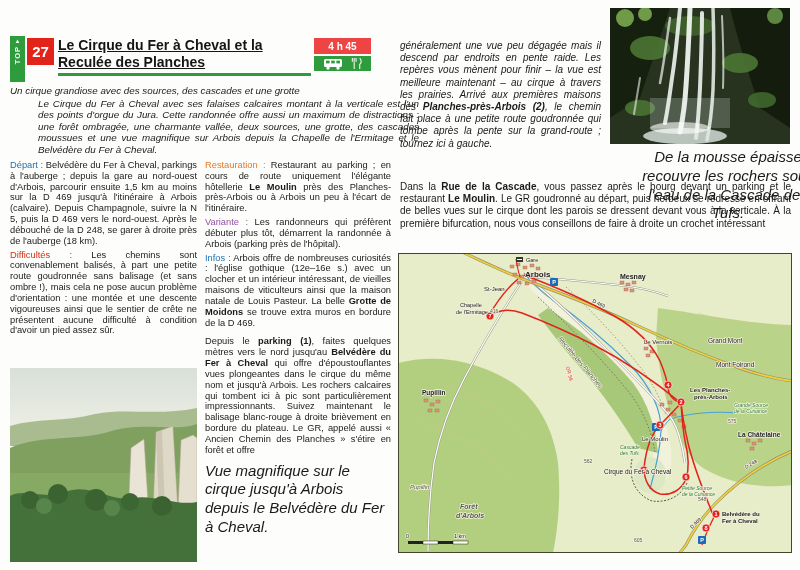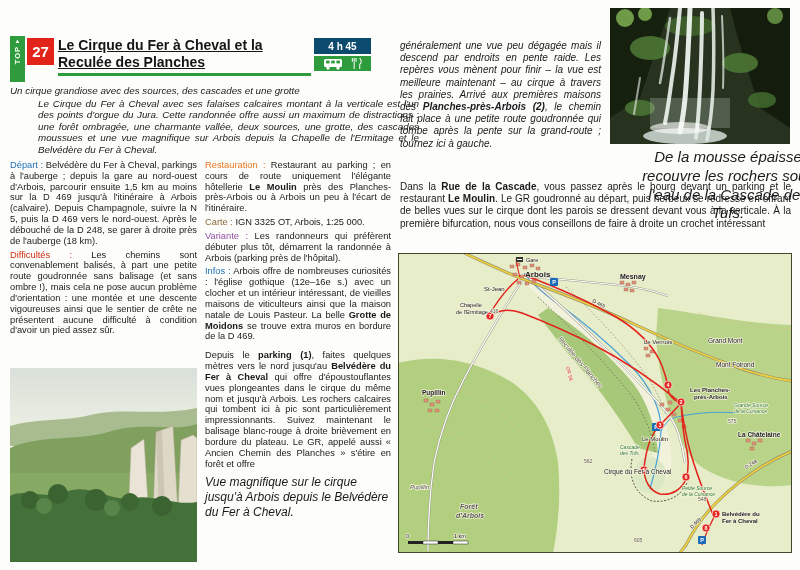--- a/index.html
+++ b/index.html
@@ -12,36 +12,36 @@
   
   .toptab{left:10px;top:36px;width:15px;height:46px;background:#2e9b3c;display:flex;flex-direction:column;
           align-items:center;justify-content:flex-start;padding:2px 0;box-sizing:border-box;}
   .toptab .glyph{color:#fff;font-size:6px;line-height:6px;}
   .toptab .vtxt{color:#fff;font-size:7.5px;font-weight:bold;letter-spacing:1px;writing-mode:vertical-rl;
           transform:rotate(180deg);margin-top:2px;}
   .routenum{left:27px;top:38px;width:27px;height:27px;background:#e2231a;color:#fff;font-weight:bold;
           font-size:15px;display:flex;align-items:center;justify-content:center;}
   .titleblock{left:58px;top:37px;width:256px;font-size:14px;font-weight:bold;line-height:1.2;color:#151515;text-decoration:underline;}
   .titlerule{left:58px;top:73px;width:253px;height:2.5px;background:#2e9b3c;}
-  .duration{left:314px;top:38px;width:57px;height:16px;background:#0c4a6e;color:#fff;font-weight:bold;
+  .duration{left:314px;top:38px;width:57px;height:16px;background:#ef4444;color:#fff;font-weight:bold;
           font-size:10px;display:flex;align-items:center;justify-content:center;}
   .pictobox{left:314px;top:56px;width:57px;height:15px;background:#2e9b3c;display:flex;align-items:center;
           justify-content:center;gap:7px;}
   .subtitle{left:10px;top:85px;width:381px;font-size:9.8px;font-weight:normal;font-style:italic;}
   .intro{left:10px;top:98px;width:381px;font-size:9.8px;font-style:italic;line-height:1.17;margin-left:28px;}
   
   .col1{left:10px;top:160px;width:187px;font-size:9.3px;line-height:1.165;}
   .col2{left:205px;top:160px;width:186px;font-size:9.3px;line-height:1.165;}
   .col3{left:400px;top:40px;width:201px;font-size:10px;line-height:1.22;font-style:italic;}
   .wide{left:400px;top:181px;width:391px;font-size:10px;line-height:1.22;}
   .lead{font-weight:normal;}
   .c-depart{color:#2171b5;} .c-denivelee{color:#3f9c3f;} .c-difficultes{color:#d42e12;}
   .c-restauration{color:#e87722;} .c-carte{color:#8a6d3b;} .c-variante{color:#9452a5;} .c-infos{color:#2171b5;}
   .bodypara{margin-top:8px;}
-  .cap{font-size:12px;font-style:italic;line-height:1.25;margin-top:6px;text-align:left;}
+  .cap{font-size:15px;font-style:italic;line-height:1.25;margin-top:6px;text-align:left;}
   .photoL{left:10px;top:368px;width:187px;height:194px;}
   .photoR{left:610px;top:8px;width:180px;height:136px;}
   .capR{left:638px;top:148px;width:180px;font-size:15px;font-style:italic;line-height:1.25;text-align:center;}
   .map{left:398px;top:253px;width:394px;height:300px;}
   .pagenum{left:760px;top:586px;width:32px;text-align:right;font-size:16px;color:#333;}
   
   .mt{font-family:"Liberation Sans",sans-serif;fill:#222;paint-order:stroke;stroke:#f4f2e0;stroke-width:1.4px;stroke-linejoin:round;}
   .s8{font-size:8px;font-weight:bold;} .s7{font-size:7px;font-weight:bold;} .s65{font-size:6.5px;}
   .s65b{font-size:6.5px;font-weight:bold;} .s6{font-size:6px;} .s6b{font-size:6px;font-weight:bold;}
   .s55{font-size:5.5px;} .s5{font-size:5px;}
@@ -87,21 +87,20 @@
   <div class="abs subtitle">Un cirque grandiose avec des sources, des cascades et une grotte</div>
   <div class="abs intro it just">Le Cirque du Fer à Cheval avec ses falaises calcaires montant à la verticale est l'un des points d'orgue du Jura. Cette randonnée offre aussi un maximum de distractions : une forêt ombragée, une charmante vallée, deux sources, une grotte, des cascades moussues et une vue magnifique sur Arbois depuis la Chapelle de l'Ermitage et le Belvédère du Fer à Cheval.</div>
 
   <div class="abs col1 just">
     <p><span class="lead c-depart">Départ :</span> <span><span>Belvédère du Fer à Cheval, parkings à l'auberge ; depuis la gare au nord-ouest d'Arbois, parcourir ensuite 1,5 km au moins sur la D 469 jusqu'à l'itinéraire à Arbois (calvaire). Depuis Champagnole, suivre la N 5, puis la D 469 vers le nord-ouest. Après le débouché de la D 248, se garer à droite près de l'auberge (18 km).</span></span></p>
     <p><span class="lead c-difficultes">Difficultés :</span> <span><span>Les chemins sont convenablement balisés, à part une petite route goudronnée sans balisage (et sans ombre !), mais cela ne pose aucun problème d'orientation : une montée et une descente vigoureuses ainsi que le sentier de crête ne présentent aucune difficulté à condition d'avoir un pied assez sûr.</span></span></p>
   </div>
 
   <div class="abs col2 just">
     <p><span class="lead c-restauration">Restauration :</span> <span><span>Restaurant au parking ; en cours de route uniquement l'élégante hôtellerie </span><b>Le Moulin</b><span> près des Planches-près-Arbois ou à Arbois un peu à l'écart de l'itinéraire.</span></span></p>
-    <p><span class="lead c-carte">Carte :</span> <span><span>IGN 3325 OT, Arbois, 1:25 000.</span></span></p>
     <p><span class="lead c-variante">Variante :</span> <span><span>Les randonneurs qui préfèrent débuter plus tôt, démarrent la randonnée à Arbois (parking près de l'hôpital).</span></span></p>
     <p><span class="lead c-infos">Infos :</span> <span><span>Arbois offre de nombreuses curiosités : l'église gothique (12e–16e s.) avec un clocher et un intérieur intéressant, de vieilles maisons de viticulteurs ainsi que la maison natale de Louis Pasteur. La belle </span><b>Grotte de Moidons</b><span> se trouve extra muros en bordure de la D 469.</span></span></p>
     <p class="bodypara"><span>Depuis le </span><b>parking (1)</b><span>, faites quelques mètres vers le nord jusqu'au </span><b>Belvédère du Fer à Cheval</b><span> qui offre d'époustouflantes vues plongeantes dans le cirque du même nom et jusqu'à Arbois. Les rochers calcaires qui tombent ici à pic sont particulièrement impressionnants. Suivez maintenant le balisage blanc-rouge à droite brièvement en bordure du plateau. Le GR, appelé aussi « Ancien Chemin des Planches » s'étire en forêt et offre</span></p>
     <p class="cap">Vue magnifique sur le cirque jusqu'à Arbois depuis le Belvédère du Fer à Cheval.</p>
   </div>
 
   <div class="abs col3 just"><span>généralement une vue peu dégagée mais il descend par endroits en pente raide. Les repères vous mènent pour finir – la vue est meilleure maintenant – au cirque à travers les prairies. Arrivé aux premières maisons des </span><b>Planches-près-Arbois (2)</b><span>, le chemin fait place à une petite route goudronnée qui tombe après la pente sur la grand-route ; tournez ici à gauche.</span></div>
   <div class="abs wide just"><span>Dans la </span><b>Rue de la Cascade</b><span>, vous passez après le bourg devant un parking et le restaurant </span><b>Le Moulin</b><span>. Le GR goudronné au départ, puis herbeux se redresse en offrant de belles vues sur le cirque dont les parois se dressent devant vous à la verticale. À la première bifurcation, nous vous conseillons de faire à droite un crochet intéressant</span></div>
 
   <svg class="abs photoL" viewBox="0 0 187 194" preserveAspectRatio="none">

